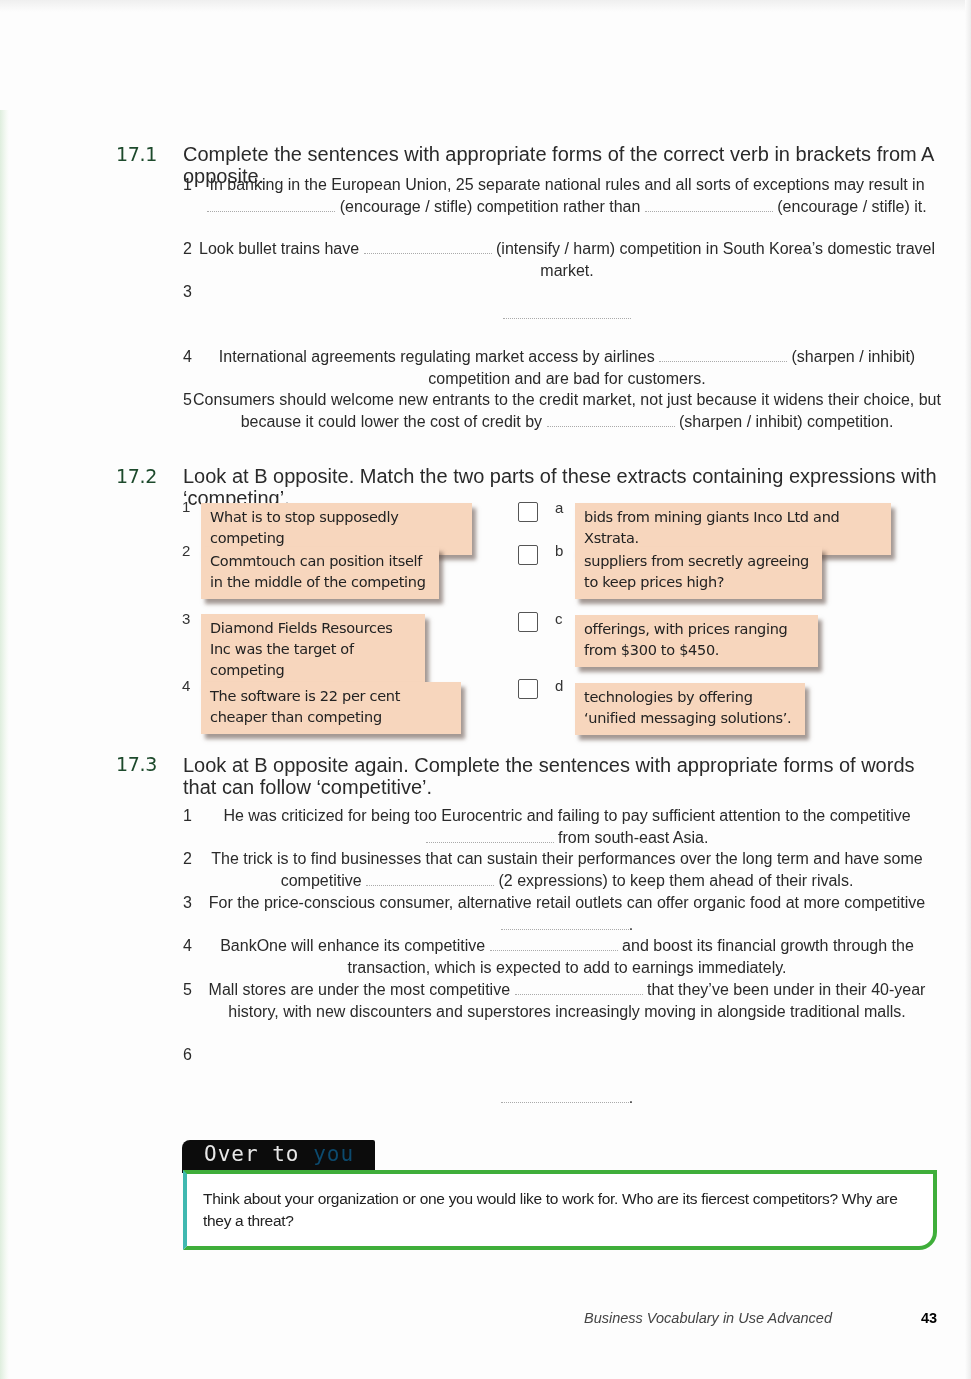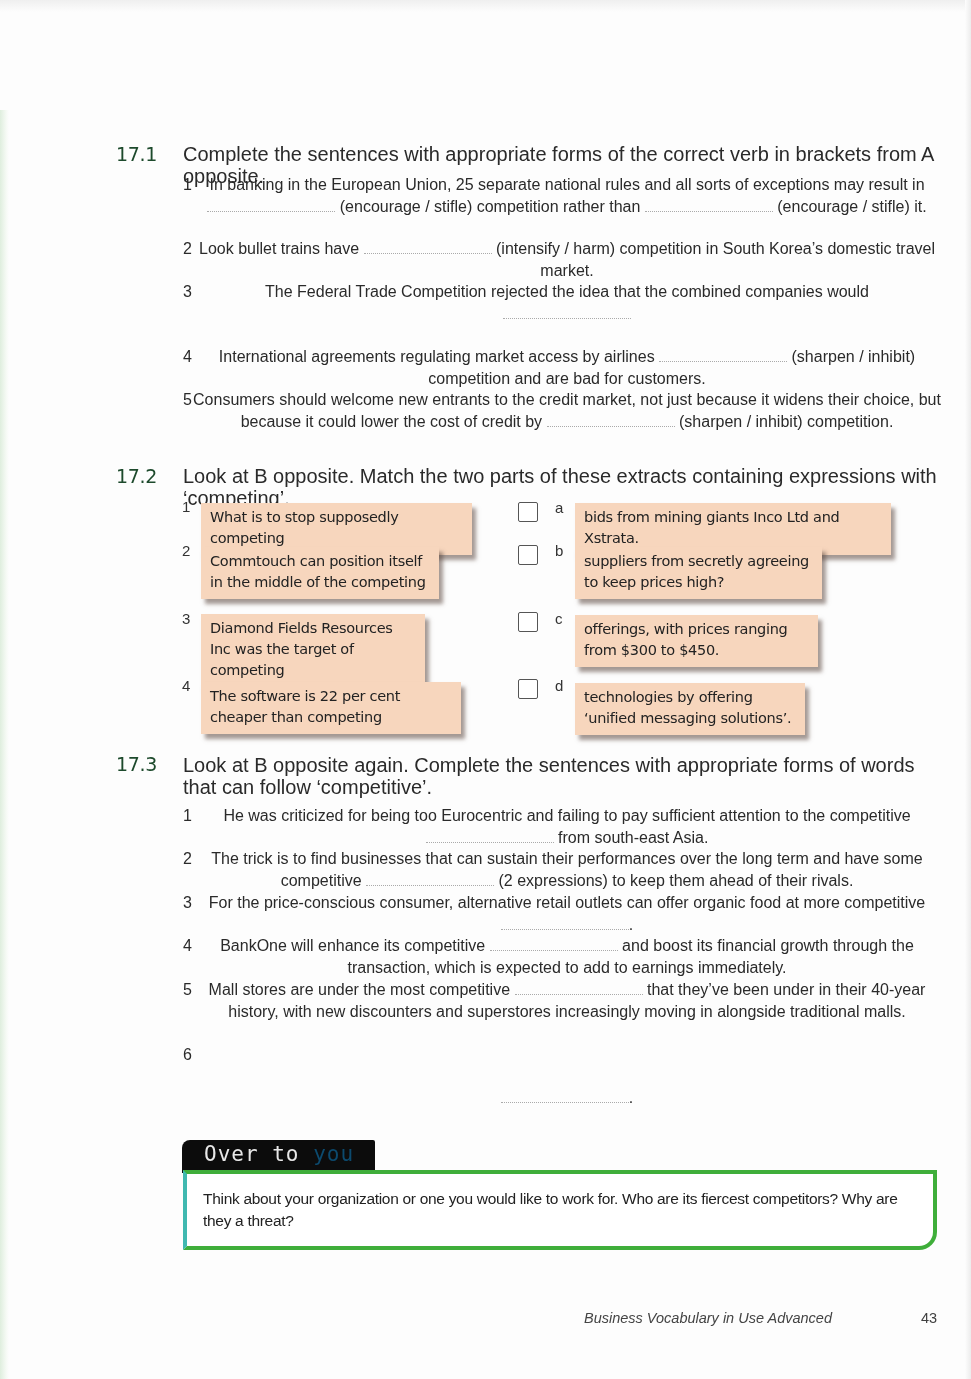--- a/index.html
+++ b/index.html
@@ -36,21 +36,21 @@
       border-radius:8px 2px 0 0; }
     .otu-text { position:absolute; left:204px; top:1142px; font-family:"DejaVu Sans Mono", monospace;
       font-size:21px; color:#e8e8e8; letter-spacing:1px; }
     .otu-text .you { color:#0c4a6e;text-align:center; }
     .otu-box { position:absolute; left:183px; top:1170px; width:746px; height:72px;
       border:4px solid #3fae3a; border-left:4px solid #40b8b0; border-radius:0 0 18px 0; background:#fff; }
     .otu-body { position:absolute; left:203px; top:1188px; width:720px; font-size:15.5px; line-height:22px;
       color:#222; letter-spacing:-0.3px; }
 
     .footer-title { position:absolute; left:584px; top:1310px; font-style:italic; font-size:14.5px; color:#444; }
-    .footer-page { position:absolute; left:921px; top:1310px; font-weight:normal; font-size:14.5px; color:#404040; }
+    .footer-page { position:absolute; left:921px; top:1310px; font-weight:bold; font-size:14.5px; color:#000000; }
   </style>
 </head>
 <body>
 
 <div class="top-noise"></div>
 <div class="left-edge"></div>
 <div class="right-edge"></div>
 
 <div class="ex-num" style="top:143px">17.1</div>
 <div class="instr" style="top:144px">Complete the sentences with appropriate forms of the correct verb in brackets from A opposite.</div>
@@ -64,21 +64,21 @@
     <span>(encourage / stifle) it.</span></span>
 </div>
 <div class="item" style="top:238px">
   <span class="n">2</span>
   <span class="t"><span>Look bullet trains have</span>
     <span class="blank b130"></span>
     <span>(intensify / harm) competition in South Korea’s domestic travel market.</span></span>
 </div>
 <div class="item" style="top:281px">
   <span class="n">3</span>
-  <span class="t"><span>The Federal Trade Competition rejected the idea that the combined companies would</span><br>
+  <span class="t"><br>
     <span class="blank b130"></span>
     </span>
 </div>
 <div class="item" style="top:346px">
   <span class="n">4</span>
   <span class="t"><span>International agreements regulating market access by airlines</span>
     <span class="blank b130"></span>
     <span>(sharpen / inhibit) competition and are bad for customers.</span></span>
 </div>
 <div class="item" style="top:389px">

